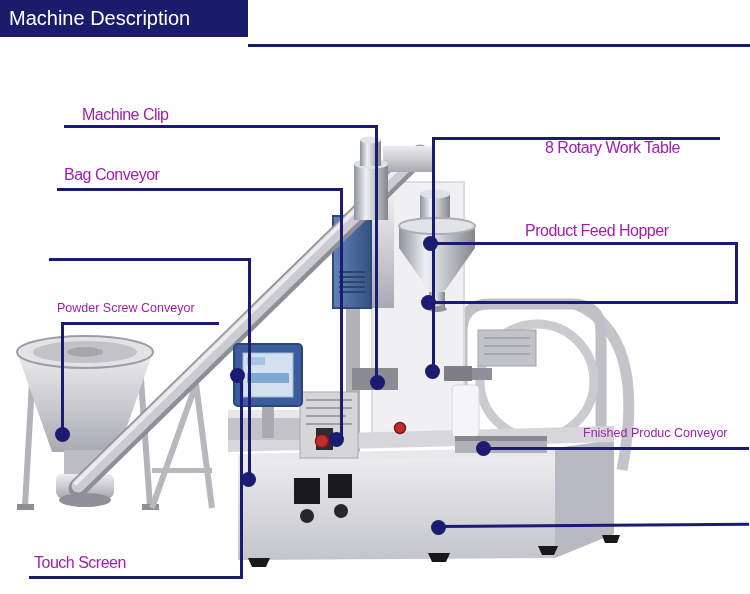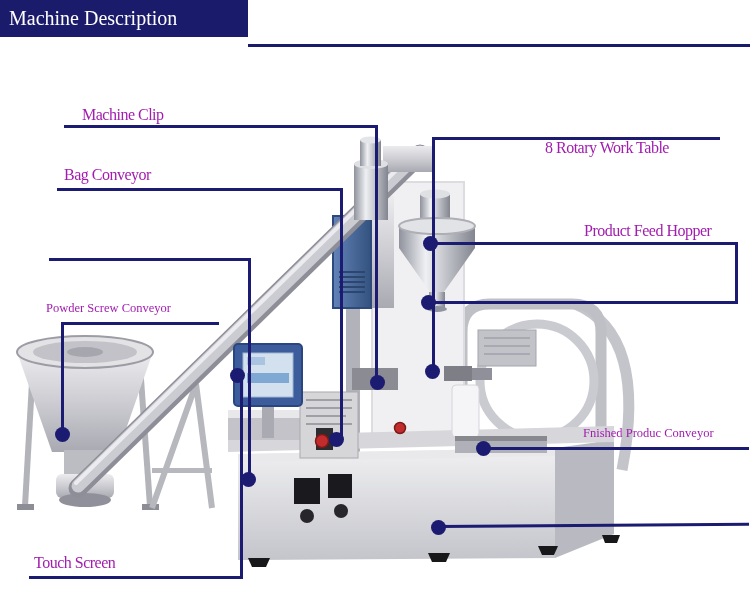--- a/index.html
+++ b/index.html
@@ -1,18 +1,18 @@
 <!DOCTYPE html>
 <html><head>
 <meta charset="utf-8">
 <style>
   html,body{margin:0;padding:0;background:#fff;}
   .canvas{
     position:relative;width:750px;height:594px;background:#ffffff;overflow:hidden;
-    font-family:Liberation Serif, serif;
+    font-family:Liberation Sans, sans-serif;
   }
   .machine-svg{position:absolute;left:0;top:0;z-index:1;}
   .header-bar{
     position:absolute;left:0;top:7;width:248px;height:37px;background:#1b1b6b;z-index:5;
     color:#ffffff;font-size:20px;line-height:37px;padding-left:9px;box-sizing:border-box;
     white-space:nowrap;letter-spacing:0px;
   }
   .header-rule{position:absolute;left:248px;top:44px;width:502px;height:3px;background:#1b1b6b;z-index:5;}
   .line{position:absolute;background:#1b1b72;z-index:2;}
   .h{height:3px;}
@@ -182,18 +182,18 @@
   <div class="line h" style="left:438px;top:525px;width:311px;transform:rotate(-0.4deg);transform-origin:left center;"></div>
   <div class="dot" style="left:431px;top:520px;"></div>
 
   <div class="line h" style="left:29px;top:576px;width:214px;"></div>
   <div class="line v" style="left:240px;top:380px;height:199px;"></div>
   <div class="dot" style="left:230px;top:368px;"></div>
 
   <div class="lbl" style="left:82px;top:106px;">Machine Clip</div>
   <div class="lbl" style="left:545px;top:115px;margin-top:24px;">8 Rotary Work Table</div>
   <div class="lbl" style="left:64px;top:166px;">Bag Conveyor</div>
-  <div class="lbl" style="left:584px;top:222px;">Product Feed Hopper</div>
-  <div class="lbl sm" style="left:46px;top:301px;">Powder Screw Conveyor</div>
+  <div class="lbl" style="left:525px;top:222px;">Product Feed Hopper</div>
+  <div class="lbl sm" style="left:57px;top:301px;">Powder Screw Conveyor</div>
   <div class="lbl sm" style="left:583px;top:426px;">Fnished Produc Conveyor</div>
   <div class="lbl" style="left:34px;top:554px;">Touch Screen</div>
 
 </div>
 
 </body></html>

